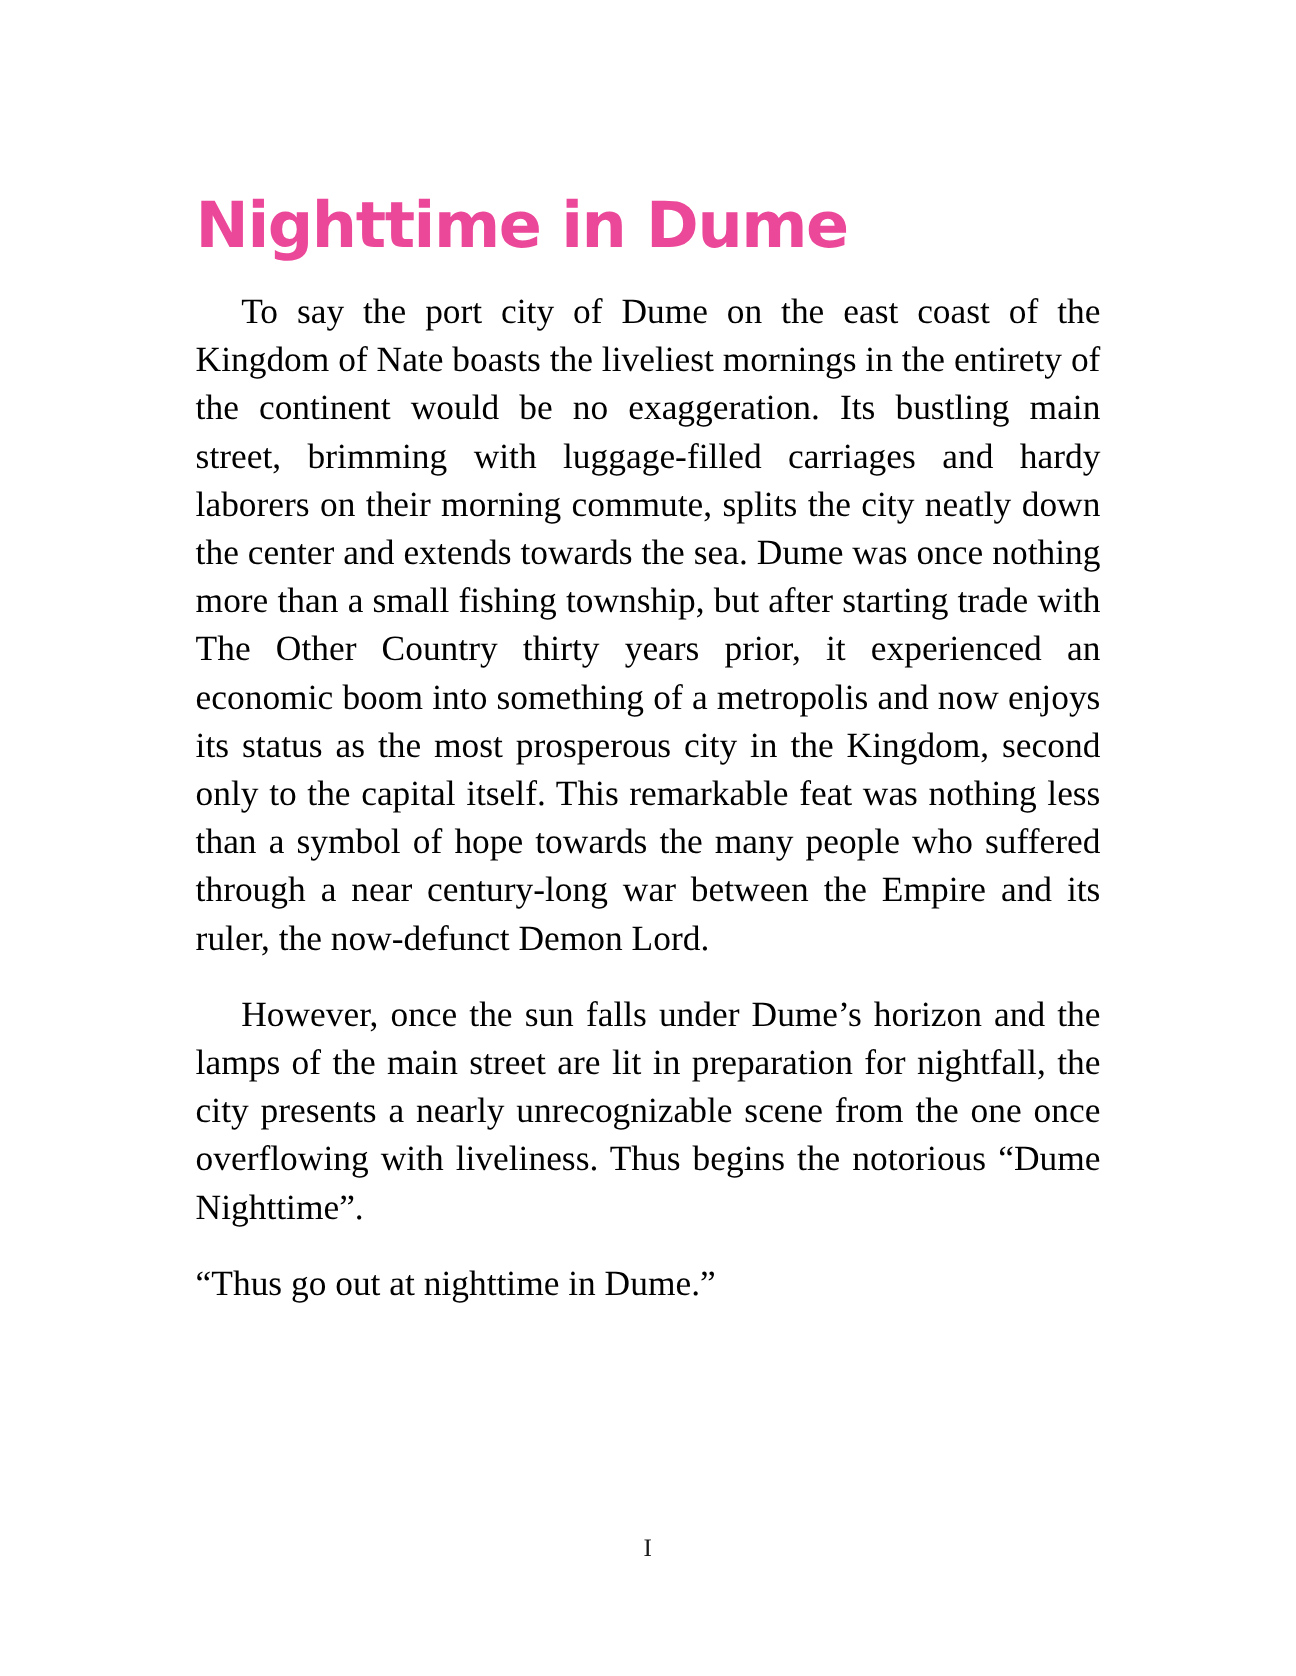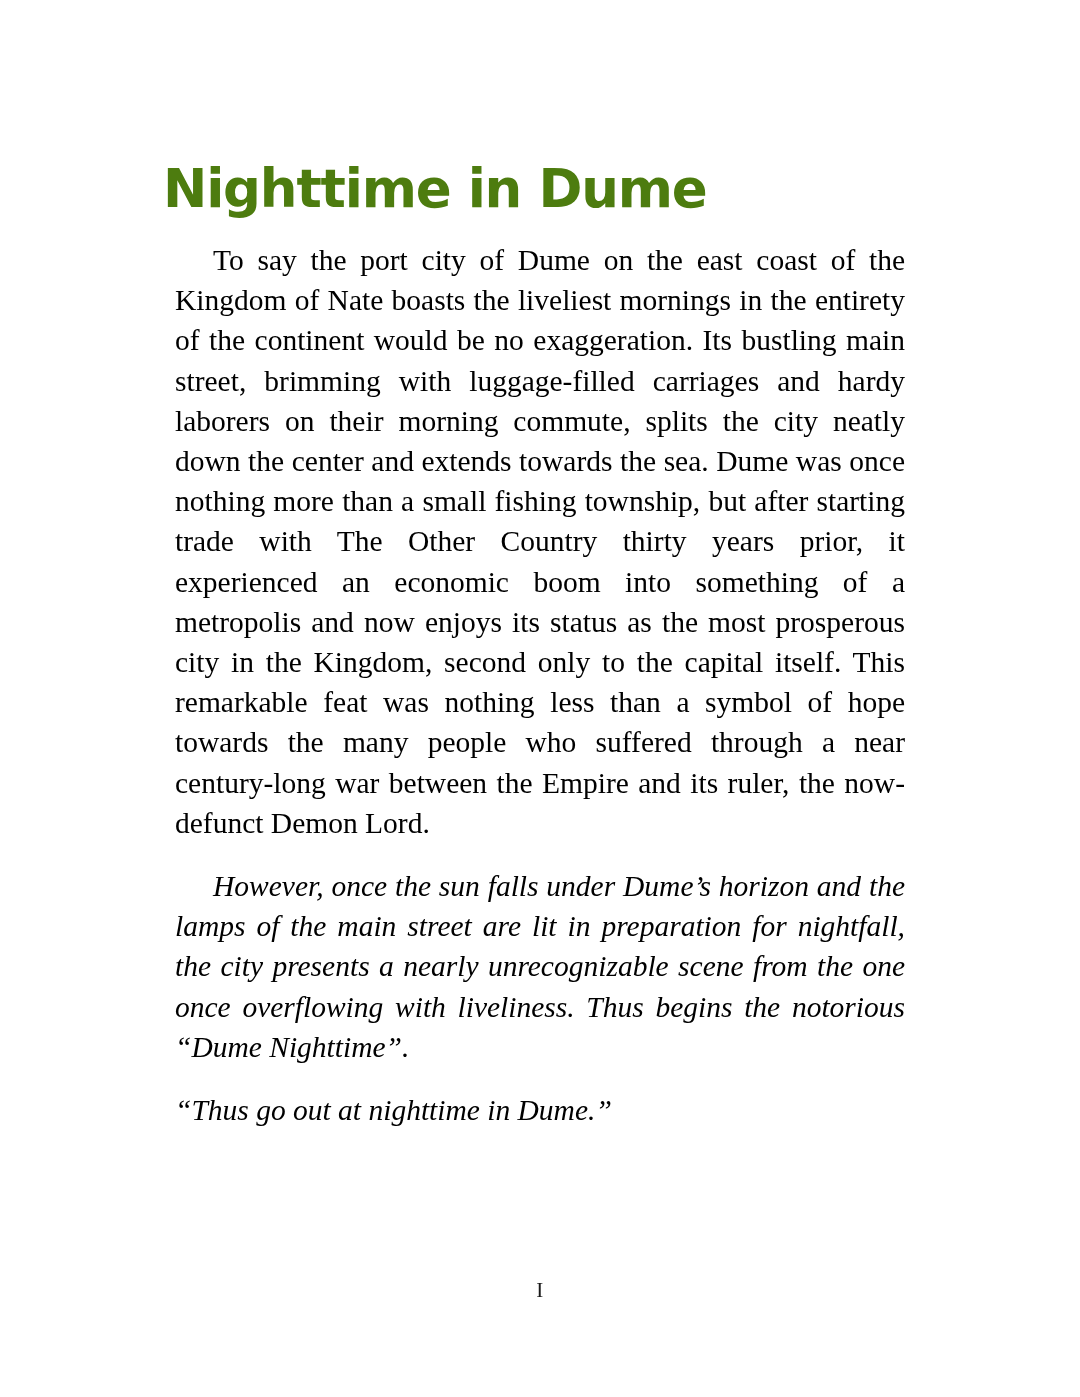--- a/index.html
+++ b/index.html
@@ -37,40 +37,39 @@
 
   
   .chapter-title {
     margin: 0 0 20px 0;
     padding: 0;
     font-family: "DejaVu Sans", "Liberation Sans", sans-serif;
     font-weight: 700;
     font-size: 53px;
     line-height: 62px;
     letter-spacing: -1.2px;
-    color: #4d7c0f;
+    color: #ec4899;
     white-space: nowrap;
   }
 
   
   .body-text {
-    margin: 12px;
+    margin: 0;
     padding: 0;
     font-family: "Liberation Serif", "DejaVu Serif", serif;
     font-size: 29.5px;
     line-height: 40.2px;
     text-align: justify;
     text-justify: inter-word;
     color: #000000;
     hyphens: manual;
   }
 
   .body-text + .body-text {
     margin-top: 23px;
-    font-style: italic;
   }
 
   .indent {
     text-indent: 38px;
   }
 
   .no-indent {
     text-indent: 0;
   }
 

